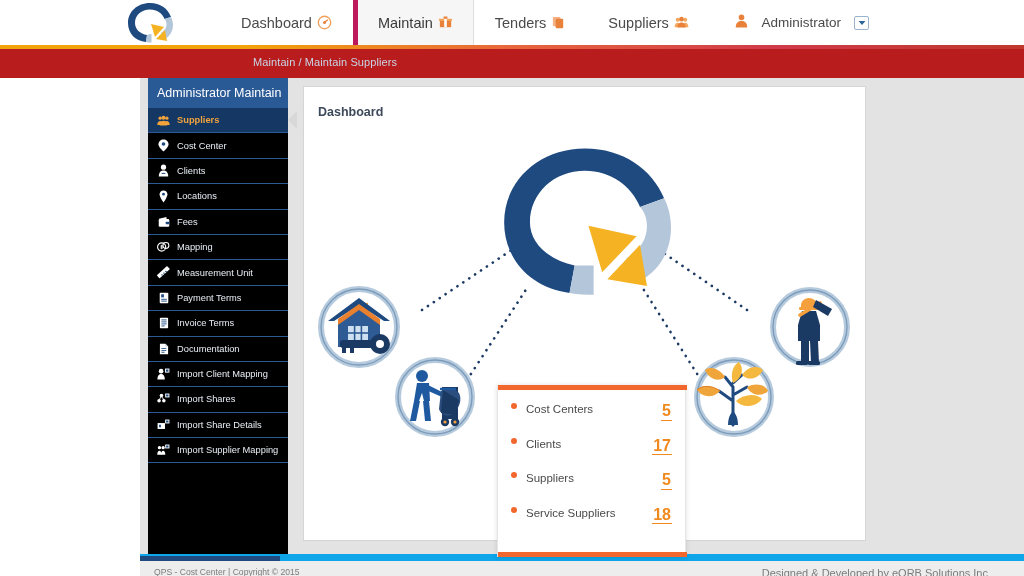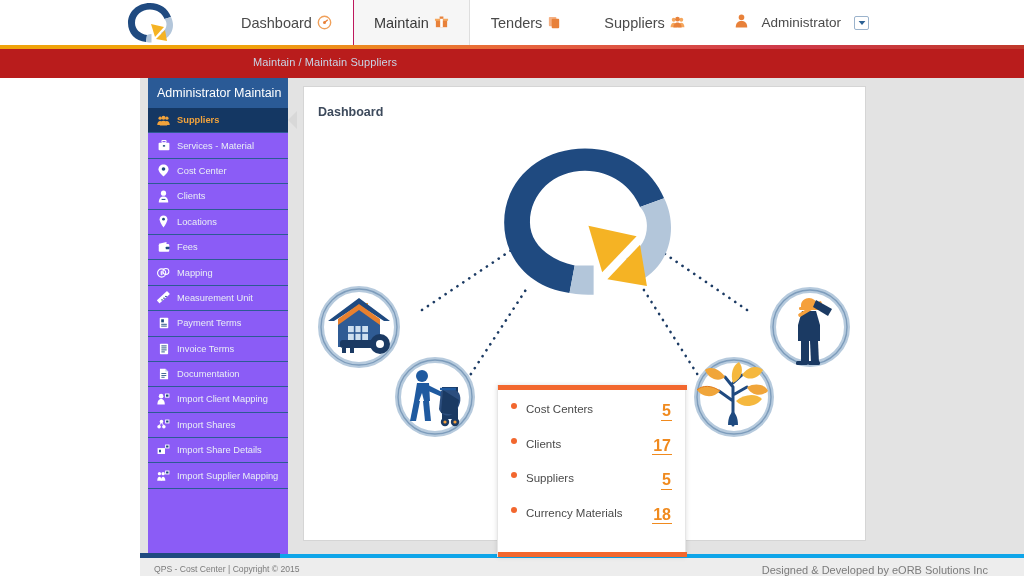--- a/index.html
+++ b/index.html
@@ -32,21 +32,21 @@
   .navtab {
     display: flex; align-items: center; gap: 5px;
     padding: 0 20px; height: 45px;
     font-size: 14.5px; color: #4a4a4a;
     border-left: 1px solid transparent;
     border-right: 1px solid transparent;
     cursor: pointer; white-space: nowrap;
   }
   .navtab.active {
     background: #f6f6f6;
-    border-left: 1px solid #be185d;
+    border-left: 5px solid #be185d;
     border-right: 1px solid #dedede;
     color: #3a3a3a;
   }
   .navtab .tab-ico { display:inline-block; width:15px; height:15px; }
 
   .nav-right {
     margin-left: auto; display: flex; align-items: center;
     gap: 13px; padding-right: 155px; height: 45px;
   }
   .nav-user-name { font-size: 13.5px; color: #4a4a4a; }
@@ -83,21 +83,21 @@
   .page-bg {
     position: absolute; left: 140px; top: 0;
     width: 884px; height: 476px;
     background: #e3e3e3;
   }
 
   
   .sidebar {
     position: absolute; left: 148px; top: 0;
     width: 140px; height: 476px;
-    background: #8b5cf6;
+    background: #000000;
   }
   .sidebar-head {
     height: 30px; background: #2a5a96;
     display: flex; align-items: center; padding-left: 9px;
     font-size: 12.5px; color: #ffffff;
   }
   .menu-item {
     position: relative;
     height: 25.4px; display: flex; align-items: center;
     padding-left: 9px; gap: 7px;
@@ -170,21 +170,21 @@
     font-size: 16px; font-weight: bold; color: #f08a1e;
     border-bottom: 1.5px solid #f08a1e; line-height: 1.05;
     padding: 0 1px;
   }
 
   
   .footer {
     position: absolute; left: 140px; top: 554px;
     width: 884px; height: 22px;
     background: #ededed;
-    border-top: 4px solid #0ea5e9;
+    border-top: 7px solid #0ea5e9;
     text-align: center;
   }
   .footer-left {
     position: absolute; left: 14px; top: 6px;
     font-size: 8.6px; color: #7b7b7b;
   }
   .footer-right {
     position: absolute; right: 36px; top: 6px;
     font-size: 11px; color: #7b7b7b;
   }
@@ -296,30 +296,20 @@
             <circle cx="7" cy="3" r="2.2" fill="#f2a33c"></circle>
             <path d="M0.2 11 C0.2 8 1.8 6.6 3.3 6.6 C4.8 6.6 6.4 8 6.4 11 Z" fill="#f2a33c"></path>
             <path d="M7.6 11 C7.6 8 9.2 6.6 10.7 6.6 C12.2 6.6 13.8 8 13.8 11 Z" fill="#f2a33c"></path>
             <path d="M3 11.4 C3 8 5 6.4 7 6.4 C9 6.4 11 8 11 11.4 Z" fill="#f2a33c"></path>
           </svg>
         </span>
         <span>Suppliers</span>
         <span class="arrow"></span>
       </div>
 
-      <div class="menu-item">
-        <span class="mi-ico">
-          <svg width="12" height="11" viewBox="0 0 13 12">
-            <rect x="4.3" y="0.6" width="4.4" height="2.3" rx="0.6" fill="none" stroke="#fff" stroke-width="1.1"></rect>
-            <rect x="0.6" y="3" width="11.8" height="8.2" rx="1" fill="#fff"></rect>
-            <rect x="5.3" y="5.6" width="2.4" height="1.6" fill="#1f4a80"></rect>
-          </svg>
-        </span>
-        <span>Services - Material</span>
-      </div>
 
       <div class="menu-item">
         <span class="mi-ico">
           <svg width="11" height="13" viewBox="0 0 11 13">
             <path d="M5.5 0.5 C2.6 0.5 0.5 2.6 0.5 5.3 C0.5 8.6 5.5 12.5 5.5 12.5 C5.5 12.5 10.5 8.6 10.5 5.3 C10.5 2.6 8.4 0.5 5.5 0.5 Z" fill="#fff"></path>
             <circle cx="5.5" cy="5" r="1.8" fill="#1f4a80"></circle>
           </svg>
         </span>
         <span>Cost Center</span>
       </div>
@@ -585,21 +575,21 @@
           </div>
 
           <div class="stat-row">
             <span class="stat-dot"></span>
             <span class="stat-label">Suppliers</span>
             <span class="stat-val">5</span>
           </div>
 
           <div class="stat-row">
             <span class="stat-dot"></span>
-            <span class="stat-label">Currency Materials</span>
+            <span class="stat-label">Service Suppliers</span>
             <span class="stat-val">18</span>
           </div>
         </div>
       </div>
     </div>
   </div>
 
   <div class="footer">
     <div class="footer-tab"></div>
     <span class="footer-left">QPS - Cost Center  |  Copyright © 2015</span>

